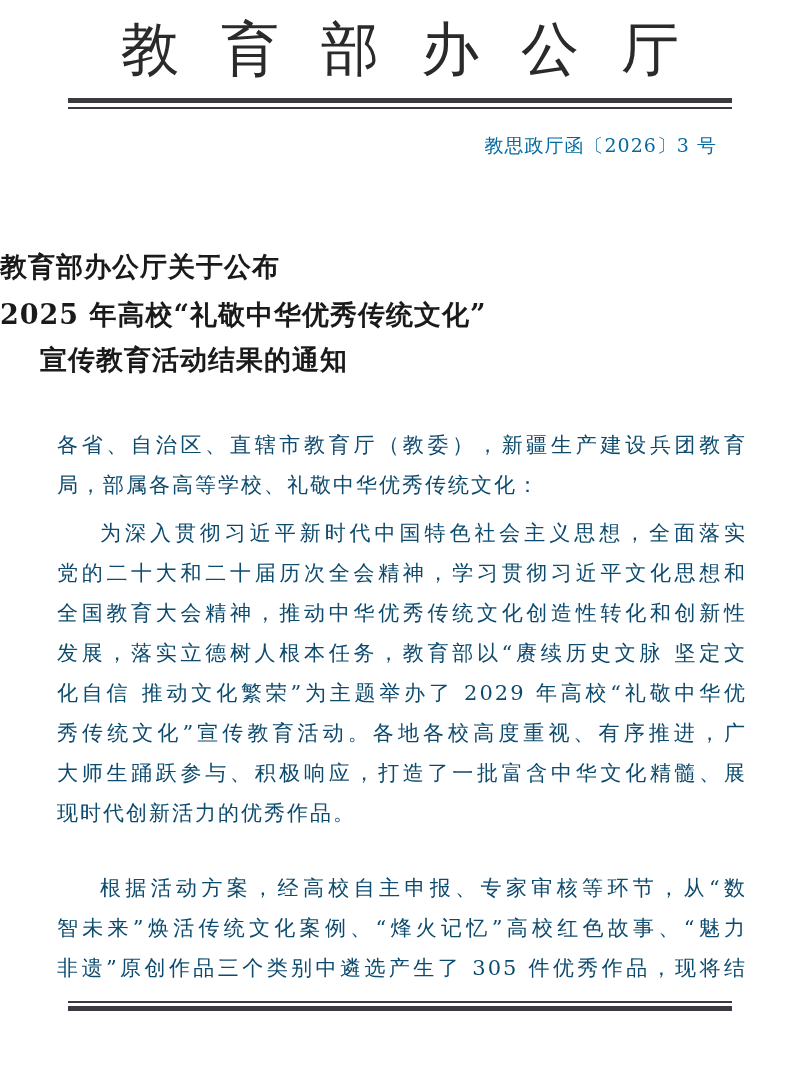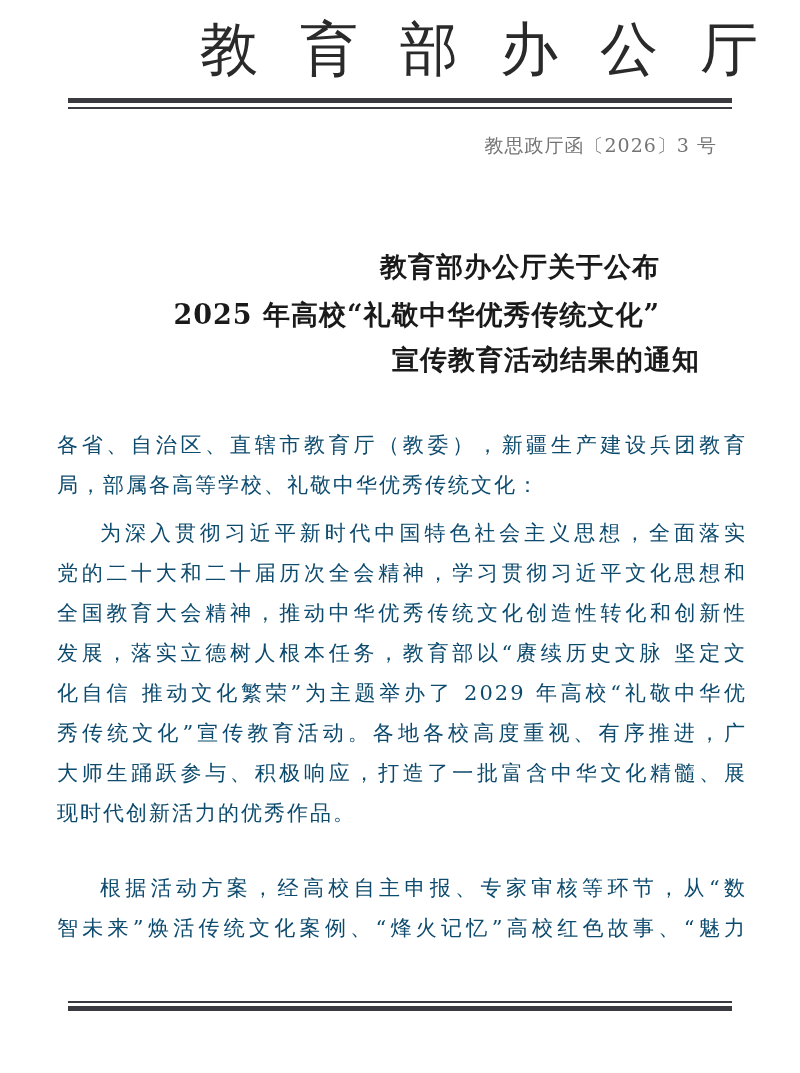--- a/index.html
+++ b/index.html
@@ -4,36 +4,36 @@
   <style>
     html, body { margin: 0; padding: 0; }
     body {
       width: 800px; height: 1073px; overflow: hidden;
       background: #ffffff; position: relative;
       font-family: "DejaVu Serif", "Liberation Serif", serif;
       color: #1e1e1e;
     }
     .masthead {
       position: absolute; left: 0; top: 14px; width: 800px;
-      text-align: right; font-size: 58px; letter-spacing: 42px;
+      text-align: center; font-size: 58px; letter-spacing: 42px;
       padding-left: 42px; box-sizing: border-box;
       color: #2a2a2a; font-weight: normal; line-height: 70px;
       font-family: "DejaVu Serif", "Liberation Serif", serif;
     }
     .rule { position: absolute; left: 68px; width: 664px; background: #3a3a40; }
     .rule.thick-top { top: 98px; height: 5px; }
     .rule.thin-top { top: 107px; height: 1.5px; }
     .rule.thin-bot { top: 1001px; height: 1.5px; }
     .rule.thick-bot { top: 1006px; height: 5px; }
     .doc-number {
       position: absolute; right: 83px; top: 133px;
-      font-size: 19px; letter-spacing: 1px; color: #737373;
+      font-size: 19px; letter-spacing: 1px; color: #0369a1;
     }
     .title {
-      position: absolute; left: 0; width: 660px; text-align: right;
+      position: absolute; left: 0; width: 660px; text-align: left;
       font-size: 27px; font-weight: bold; color: #1a1a1a; letter-spacing: 1px;
       line-height: 40px;
     }
     .title .year { font-weight: bold; }
     .t1 { top: 247px; }
     .t2 { top: 295px; }
     .t3 { top: 340px; padding-left: 40px; }
     .body-text {
       position: absolute; left: 57px; width: 690px;
       font-size: 21px; line-height: 40px; color: #0c4a6e;
@@ -74,16 +74,17 @@
   <span class="line">发展，落实立德树人根本任务，教育部以“赓续历史文脉 坚定文</span>
   <span class="line">化自信 推动文化繁荣”为主题举办了 2029 年高校“礼敬中华优</span>
   <span class="line">秀传统文化”宣传教育活动。各地各校高度重视、有序推进，广</span>
   <span class="line">大师生踊跃参与、积极响应，打造了一批富含中华文化精髓、展</span>
   <span class="line last">现时代创新活力的优秀作品。</span>
 </div>
 
 <div class="body-text para2">
   <span class="line indent">根据活动方案，经高校自主申报、专家审核等环节，从“数</span>
   <span class="line">智未来”焕活传统文化案例、“烽火记忆”高校红色故事、“魅力</span>
+  <span class="line">非遗”原创作品三个类别中遴选产生了 305 件优秀作品，现将结</span>
 </div>
 
 <div class="rule thin-bot"></div>
 <div class="rule thick-bot"></div>
 
 </body></html>

